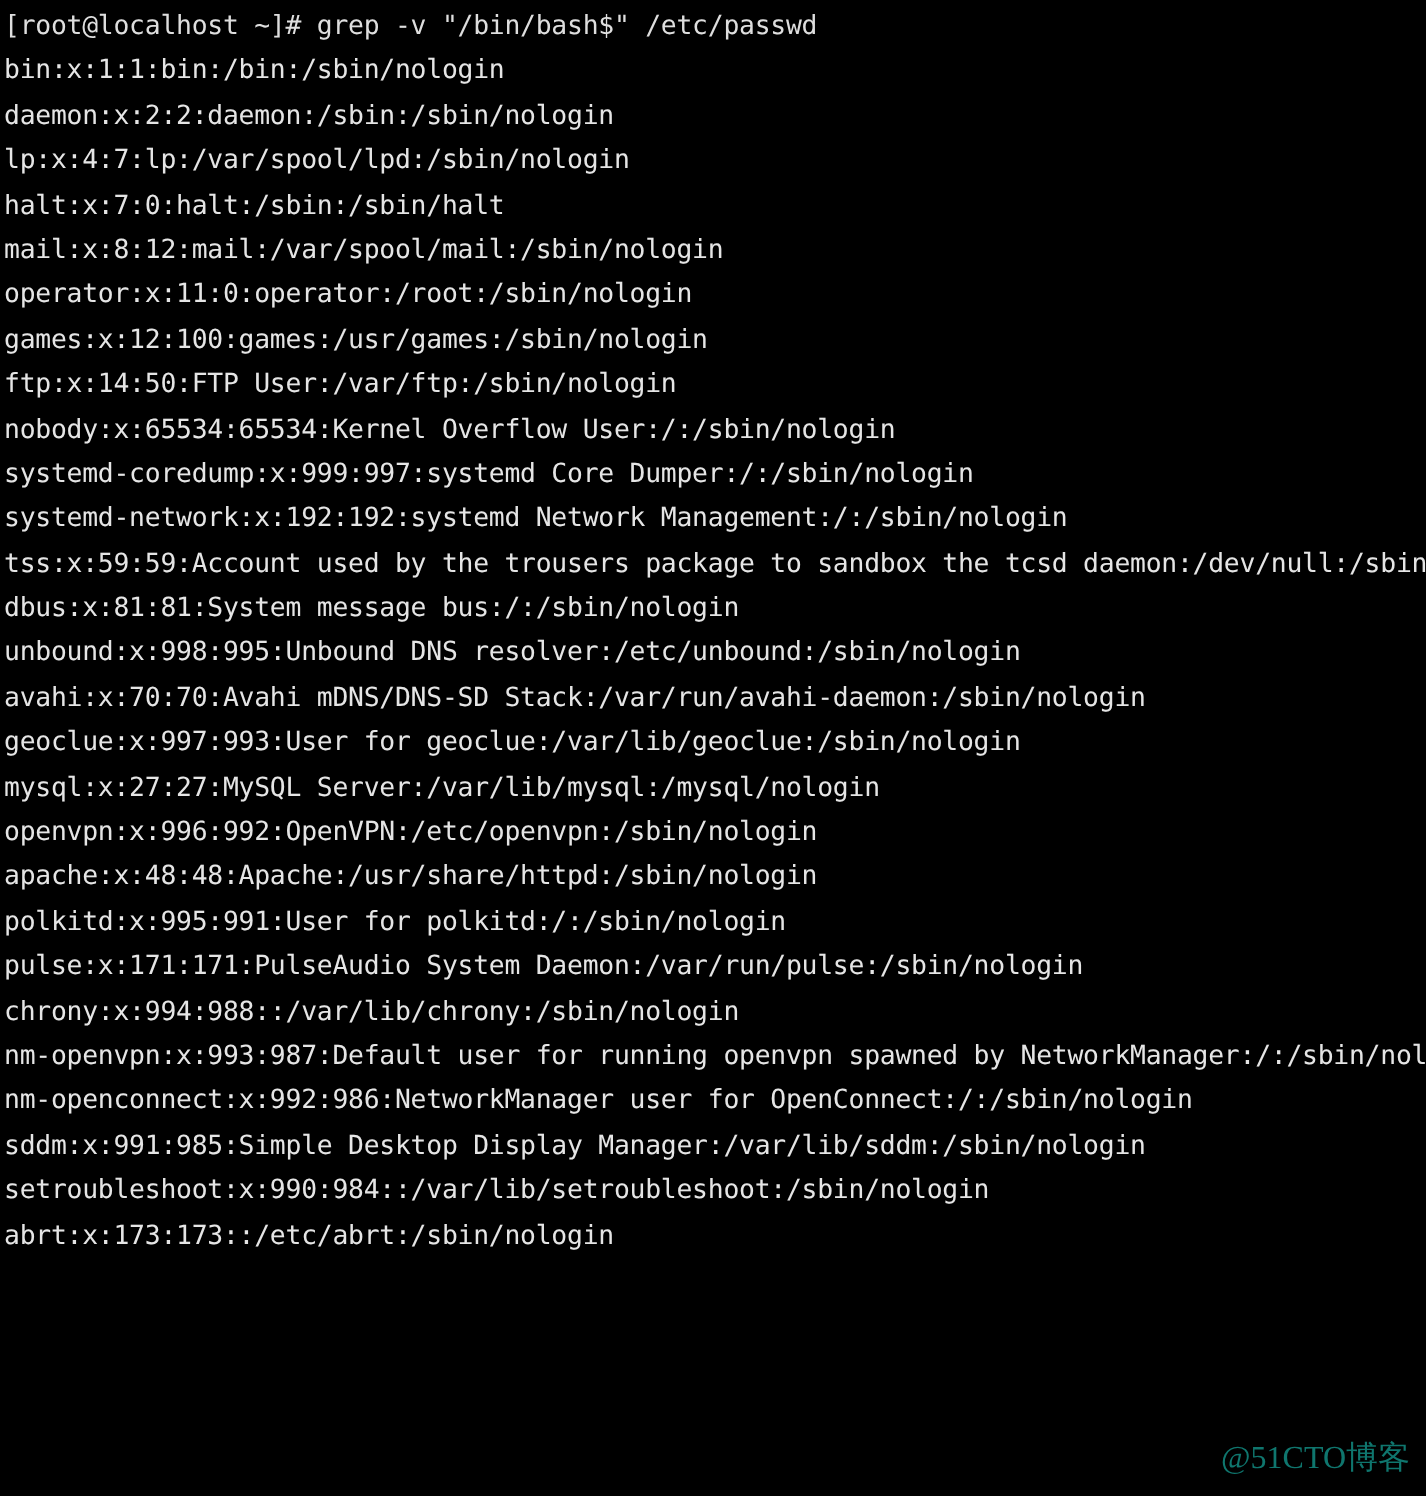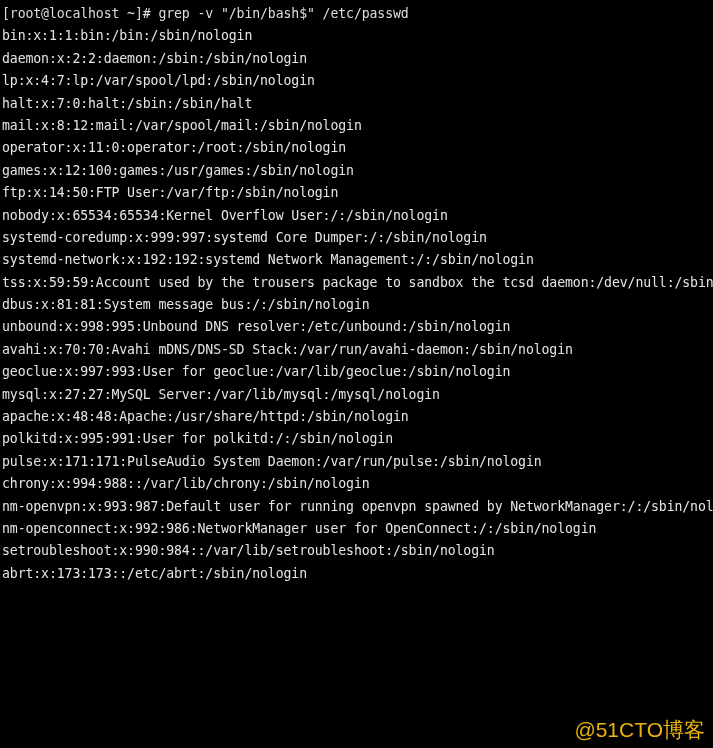--- a/index.html
+++ b/index.html
@@ -33,23 +33,23 @@
     letter-spacing: -0.12px;
     text-rendering: optimizeSpeed;
   }
   .term-line.prompt-line {
     color: #dedede;
   }
   #watermark {
     position: absolute;
     right: 8px;
     bottom: 8px;
-    color: #eab308;
-    font-family: Liberation Sans, sans-serif;
-    font-size: 21px;
+    color: #0f766e;
+    font-family: Liberation Serif, serif;
+    font-size: 16px;
     line-height: 20px;
     white-space: pre;
     user-select: none;
   }
 </style>
 </head>
 <body>
 
 <div id="terminal">
   <div id="terminal-output">
@@ -64,24 +64,26 @@
       <div class="term-line">ftp:x:14:50:FTP User:/var/ftp:/sbin/nologin</div>
       <div class="term-line">nobody:x:65534:65534:Kernel Overflow User:/:/sbin/nologin</div>
       <div class="term-line">systemd-coredump:x:999:997:systemd Core Dumper:/:/sbin/nologin</div>
       <div class="term-line">systemd-network:x:192:192:systemd Network Management:/:/sbin/nologin</div>
       <div class="term-line">tss:x:59:59:Account used by the trousers package to sandbox the tcsd daemon:/dev/null:/sbin/nologin</div>
       <div class="term-line">dbus:x:81:81:System message bus:/:/sbin/nologin</div>
       <div class="term-line">unbound:x:998:995:Unbound DNS resolver:/etc/unbound:/sbin/nologin</div>
       <div class="term-line">avahi:x:70:70:Avahi mDNS/DNS-SD Stack:/var/run/avahi-daemon:/sbin/nologin</div>
       <div class="term-line">geoclue:x:997:993:User for geoclue:/var/lib/geoclue:/sbin/nologin</div>
       <div class="term-line">mysql:x:27:27:MySQL Server:/var/lib/mysql:/mysql/nologin</div>
+      <div class="term-line">openvpn:x:996:992:OpenVPN:/etc/openvpn:/sbin/nologin</div>
       <div class="term-line">apache:x:48:48:Apache:/usr/share/httpd:/sbin/nologin</div>
       <div class="term-line">polkitd:x:995:991:User for polkitd:/:/sbin/nologin</div>
       <div class="term-line">pulse:x:171:171:PulseAudio System Daemon:/var/run/pulse:/sbin/nologin</div>
       <div class="term-line">chrony:x:994:988::/var/lib/chrony:/sbin/nologin</div>
       <div class="term-line">nm-openvpn:x:993:987:Default user for running openvpn spawned by NetworkManager:/:/sbin/nologin</div>
       <div class="term-line">nm-openconnect:x:992:986:NetworkManager user for OpenConnect:/:/sbin/nologin</div>
+      <div class="term-line">sddm:x:991:985:Simple Desktop Display Manager:/var/lib/sddm:/sbin/nologin</div>
       <div class="term-line">setroubleshoot:x:990:984::/var/lib/setroubleshoot:/sbin/nologin</div>
       <div class="term-line">abrt:x:173:173::/etc/abrt:/sbin/nologin</div>
     </div>
 
   <div id="watermark">@51CTO博客</div>
 </div>
 
 </body></html>

